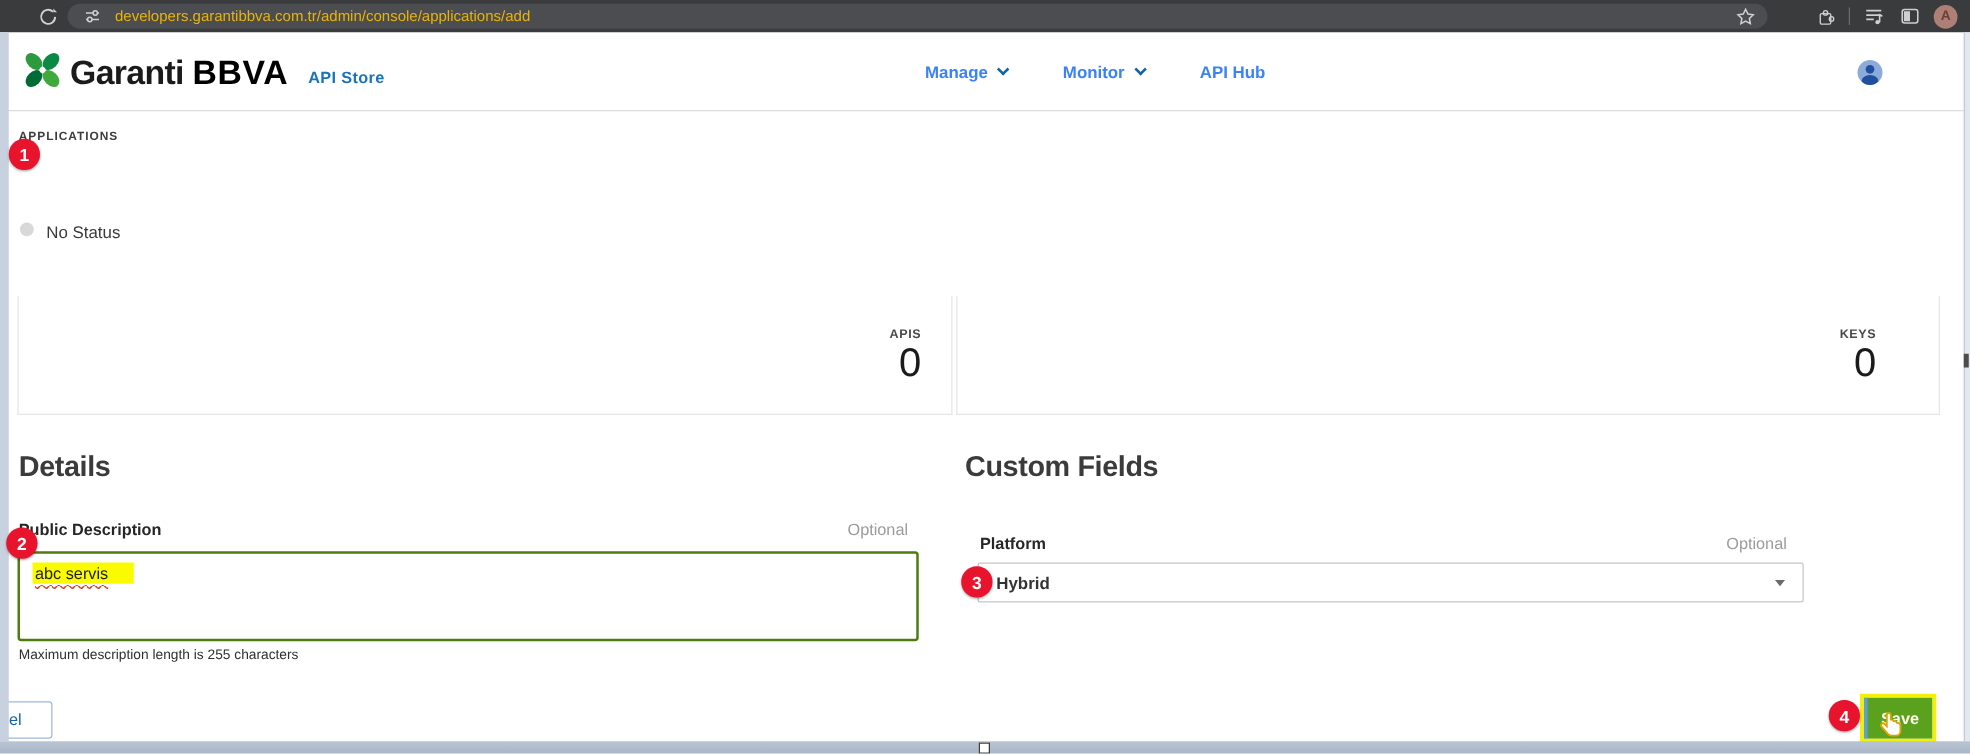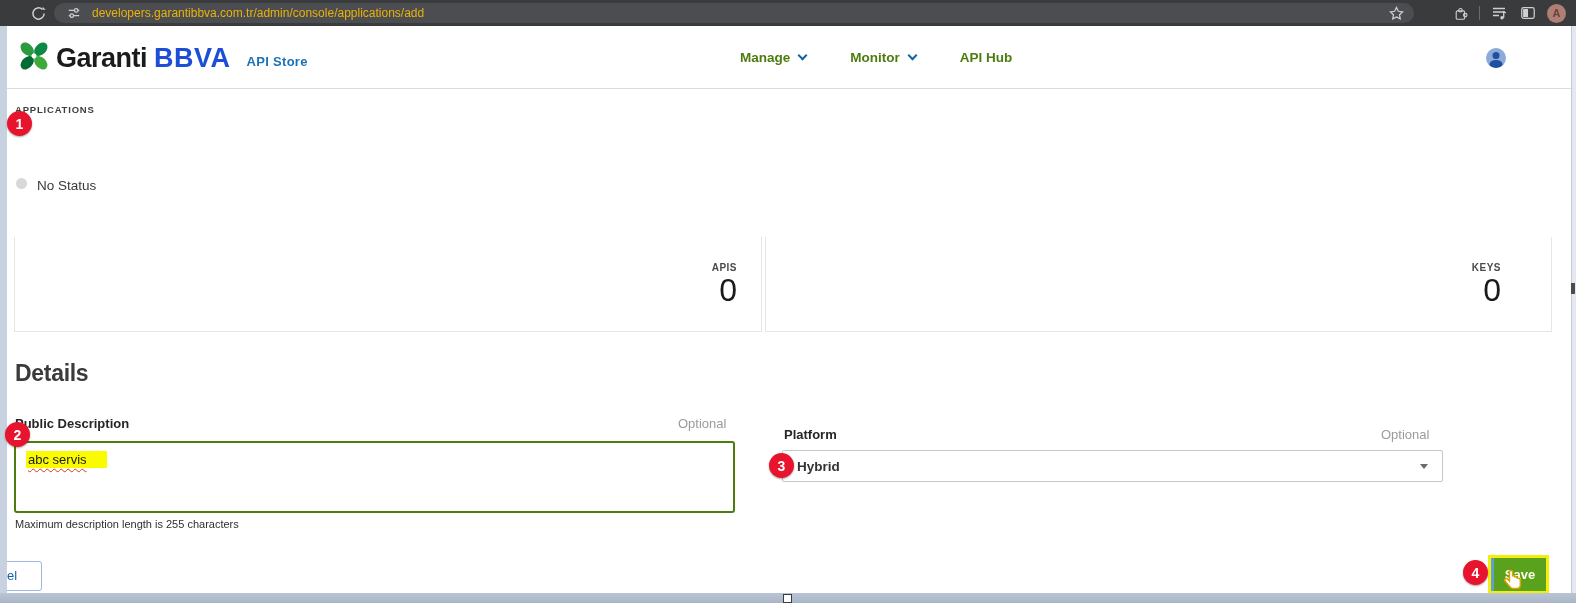--- a/index.html
+++ b/index.html
@@ -22,24 +22,24 @@
   
   .frame-left { position:absolute; left:0; top:26px; width:7px; height:567px; background:#c8d1df; }
   .frame-right { position:absolute; left:1571px; top:26px; width:5px; height:567px; background:#e3e8f0; border-left:1px solid #c2cad6; }
   .scroll-thumb { position:absolute; left:1571px; top:283px; width:4px; height:11px; background:#4c4c4c; }
   .bottom-strip { position:absolute; left:0; top:593px; width:1576px; height:10px; background:linear-gradient(#b9c4d3,#a9b6c7); }
   .drag-handle { position:absolute; left:783px; top:594px; width:9px; height:9px; background:#ffffff; border:1.5px solid #3c3c3c; }
   
   .site-header { position:absolute; left:0; top:26px; width:1576px; height:63px; background:#fff; border-bottom:1px solid #dcdcdc; }
   .brand { position:absolute; left:16px; top:12px; display:flex; align-items:center; }
   .brand-garanti { font-size:27px; font-weight:bold; color:#1b1b1b; letter-spacing:-0.5px; margin-left:4px; }
-  .brand-bbva { font-size:27px; font-weight:bold; color:#1d4ed8; letter-spacing:0.5px; margin-left:7px; }
+  .brand-bbva { font-size:27px; font-weight:bold; color:#000000; letter-spacing:0.5px; margin-left:7px; }
   .brand-product { font-size:13px; font-weight:bold; color:#1973b8; margin-left:16px; margin-top:6px; letter-spacing:0.3px; }
   .main-nav { position:absolute; left:740px; top:0; height:63px; display:flex; align-items:center; gap:44px; }
-  .nav-item { font-size:13.5px; font-weight:bold; color:#4d7c0f; display:flex; align-items:center; cursor:pointer; }
+  .nav-item { font-size:13.5px; font-weight:bold; color:#3b82f6; display:flex; align-items:center; cursor:pointer; }
   .chev { width:7px; height:7px; border-right:2px solid #1464a5; border-bottom:2px solid #1464a5; transform:rotate(45deg); display:inline-block; margin-left:9px; margin-top:-4px; }
   .user-btn { position:absolute; left:1484px; top:20px; width:24px; height:24px; }
   
   .section-label { position:absolute; left:15px; top:104px; font-size:9.5px; font-weight:bold; color:#3d3d3d; letter-spacing:0.8px; }
   .app-title-row { position:absolute; left:14px; top:119px; height:40px; display:flex; align-items:center; background:#fbfb00; padding:0 3px 0 2px; }
   .app-name { font-size:34px; font-weight:600; color:#141414; line-height:38px; }
   .edit-box { width:30px; height:30px; border:2px solid #4d8f1f; background:#fbfb00; margin-left:7px; display:flex; align-items:center; justify-content:center; cursor:pointer; }
   .status-row { position:absolute; left:16px; top:178px; display:flex; }
   .status-dot { width:11px; height:11px; border-radius:50%; background:#d8d8d8; }
   .status-text { font-size:13.5px; color:#3a3a3a; margin-left:10px; }
@@ -200,20 +200,21 @@
   </div>
 
   <div class="col-heading details-heading">Details</div>
   <div class="field-label desc-label">Public Description</div>
   <div class="optional desc-optional">Optional</div>
   <div class="desc-box">
     <span class="desc-text">abc servis</span>
   </div>
   <div class="desc-helper">Maximum description length is 255 characters</div>
 
+  <div class="col-heading custom-heading">Custom Fields</div>
   <div class="field-label platform-label">Platform</div>
   <div class="optional platform-optional">Optional</div>
   <div class="select-box">
     <span class="select-value">Hybrid</span>
     <span class="select-caret"></span>
   </div>
 
   <div class="cancel-btn">Cancel</div>
   <div class="save-btn">Save</div>
   <span class="cursor-hand">

